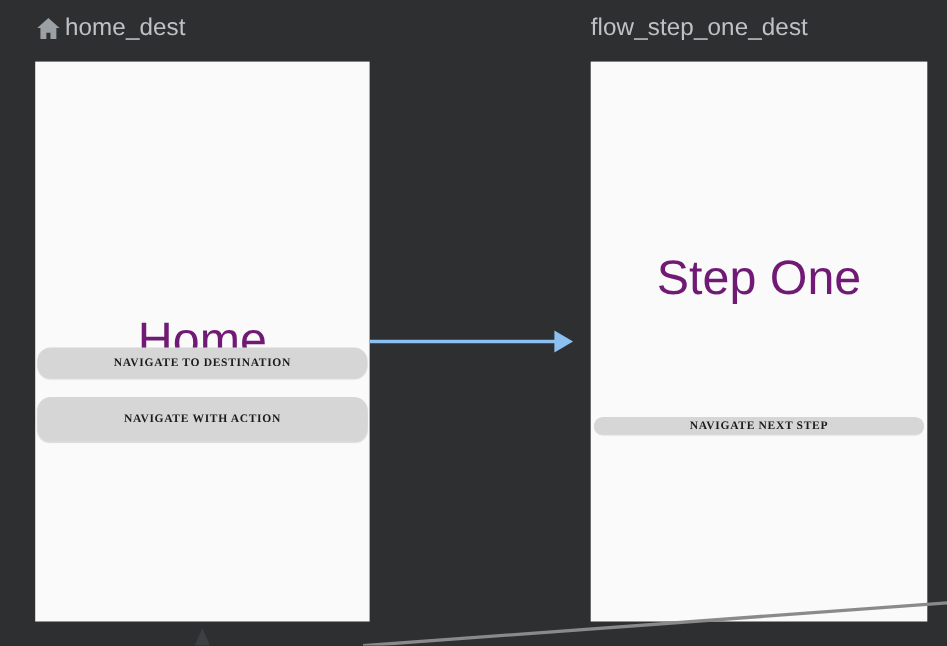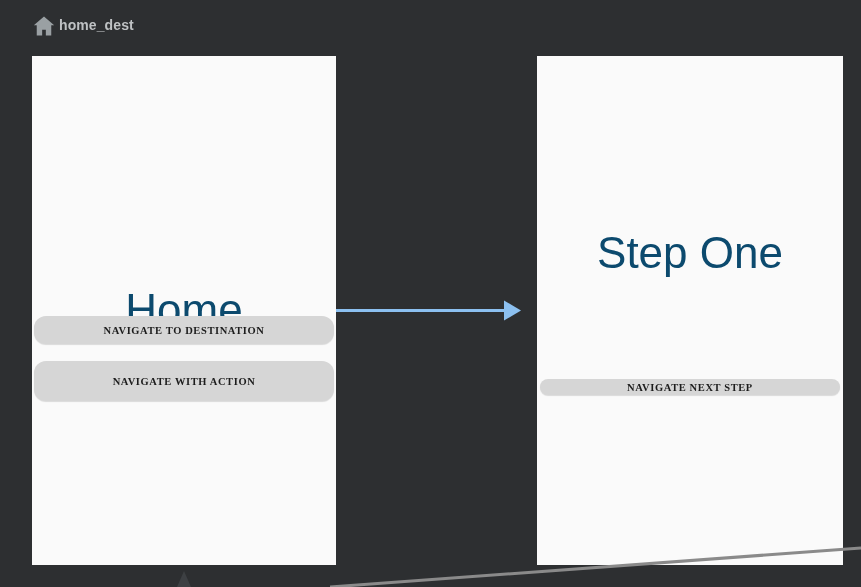--- a/index.html
+++ b/index.html
@@ -25,22 +25,22 @@
   }
 
   
   .dest-label {
     position: absolute;
     display: flex;
     align-items: center;
     gap: 2px;
     height: 30px;
     color: #bfc2c4;
-    font-size: 14px;
-    font-weight: 700;
+    font-size: 22px;
+    font-weight: 400;
     letter-spacing: 0.1px;
     white-space: nowrap;
   }
   .dest-label-text { line-height: 30px; }
 
   #label-home { left: 31px; top: 10px; }
   #label-step-one { left: 537px; top: 10px; }
 
   .home-icon {
     width: 26px;
@@ -70,21 +70,21 @@
     top: 56px;
     width: 306px;
     height: 509px;
   }
 
   .screen-title {
     position: absolute;
     left: 0;
     right: 0;
     text-align: center;
-    color: #0c4a6e;
+    color: #701a75;
     font-weight: 400;
     line-height: 1;
   }
 
   #title-home {
     top: 232px;
     font-size: 44px;
   }
 
   #title-step-one {
@@ -166,20 +166,23 @@
 
   <div id="label-home" class="dest-label">
     <span class="home-icon">
       <svg viewBox="0 0 24 24" width="26" height="26" aria-hidden="true">
         <path d="M12 3.2 2.6 11.4h2.7v9.4h5.0v-5.4h3.4v5.4h5.0v-9.4h2.7z" fill="#9aa0a3"></path>
       </svg>
     </span>
     <span class="dest-label-text">home_dest</span>
   </div>
 
+  <div id="label-step-one" class="dest-label">
+    <span class="dest-label-text">flow_step_one_dest</span>
+  </div>
 
   <div id="frame-home" class="dest-frame">
     <div id="title-home" class="screen-title">Home</div>
     <button id="btn-navigate-to-destination" class="flat-button">NAVIGATE TO DESTINATION</button>
     <button id="btn-navigate-with-action" class="flat-button">NAVIGATE WITH ACTION</button>
   </div>
 
   <div id="frame-step-one" class="dest-frame">
     <div id="title-step-one" class="screen-title">Step One</div>
     <button id="btn-navigate-next-step" class="flat-button">NAVIGATE NEXT STEP</button>

